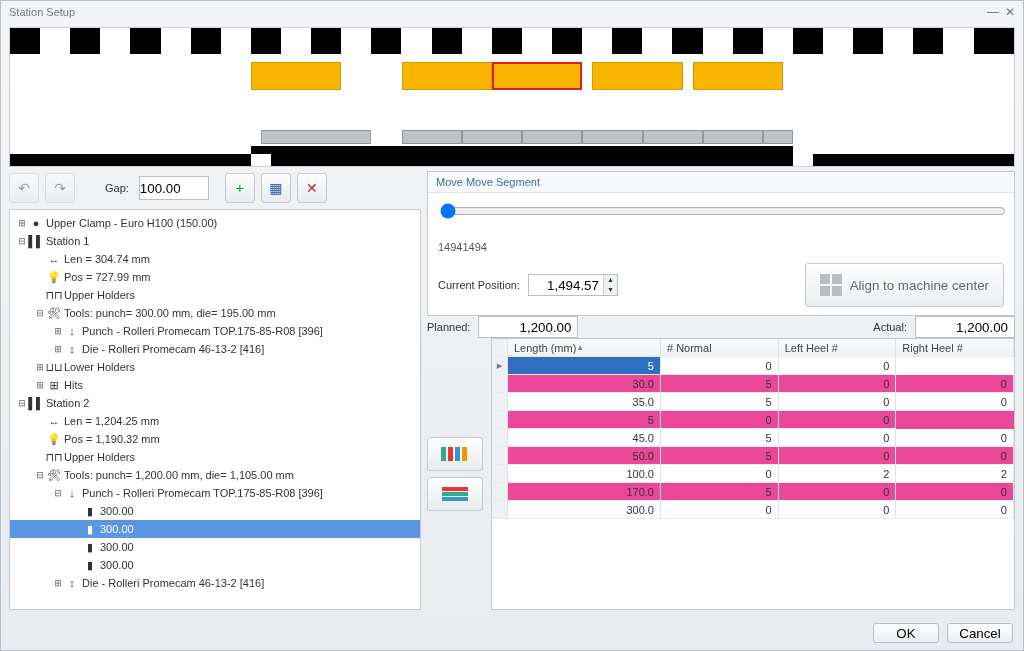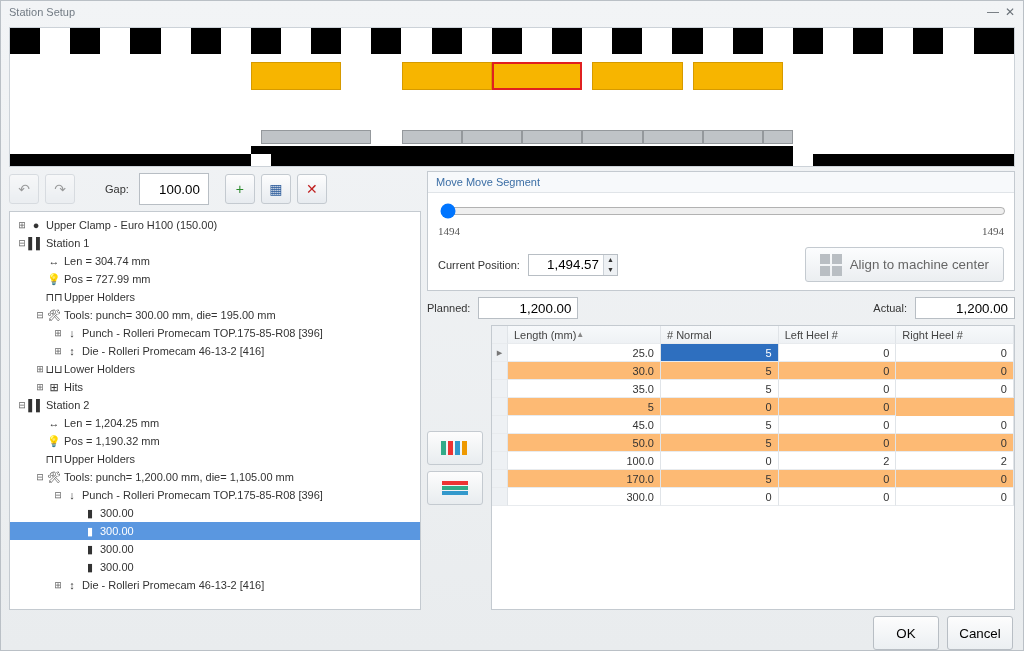--- a/index.html
+++ b/index.html
@@ -19,71 +19,71 @@
   .punch-sel { border:2px solid #e02020; }
   .die-row { position:absolute; bottom:22px; left:0; right:0; height:14px; }
   .die-seg { position:absolute; top:0; height:100%; background:#bfc3c7; border:1px solid #94989c; }
   .rail { position:absolute; bottom:12px; left:24%; right:22%; height:8px; background:#000; }
   .combB { position:absolute; bottom:0; left:0; right:0; height:12px; background:#000; display:flex; }
   .combB .gap { width:5%; height:100%; background:#fff; }
 
   
   .lower { flex:1; display:flex; gap:6px; min-height:0; }
   .left-col { width:412px; display:flex; flex-direction:column; gap:4px; min-height:0; }
-  .right-col { flex:1; display:flex; flex-direction:column; gap:6px; min-height:0; }
+  .right-col { flex:1; display:flex; flex-direction:column; min-height:0; }
   .toolbar { display:flex; align-items:center; gap:6px; padding:2px 0; }
   .btn { width:30px; height:30px; background:linear-gradient(#fdfdfd,#e7ebef); border:1px solid #c4cad0; border-radius:3px; display:flex; align-items:center; justify-content:center; font-size:14px; color:#555; cursor:pointer; }
   .btn:disabled, .btn[aria-disabled="true"] { opacity:.55; cursor:default; }
   .gap-label { margin-left:24px; margin-right:4px; }
-  .gap-input { width:70px; height:32px; border:1px solid #b8bec4; background:#fff; text-align:right; padding:0 8px; }
+  .gap-input { width:70px; height:24px; border:1px solid #b8bec4; background:#fff; text-align:left; padding:0 0; }
 
   .tree-panel { flex:1; border:1px solid #c4cad0; background:#fff; display:flex; flex-direction:column; min-height:0; }
   .tree-header { height:22px; line-height:22px; padding:0 6px; background:linear-gradient(#f4f6f8,#e4e8ec); border-bottom:1px solid #d0d5da; color:#444; }
   .tree-body { flex:1; overflow:auto; padding:4px 0; }
   .tnode { display:flex; align-items:center; height:18px; padding-right:6px; white-space:nowrap; cursor:default; }
   .tnode .exp { width:12px; text-align:center; color:#666; font-size:9px; cursor:pointer; }
   .tnode .exp.empty { visibility:hidden; }
   .tnode .ticon { width:16px; height:16px; margin-right:2px; display:flex; align-items:center; justify-content:center; font-size:11px; }
   .tnode.selected { background:#5a97e0; color:#fff; }
 
   .panel { border:1px solid #c4cad0; background:#fff; padding:8px 10px; }
   .panel-title { color:#3b6ea5; margin:-8px -10px 8px -10px; padding:4px 8px; border-bottom:1px solid #e0e4e8; background:#f7f9fb; font-size:11px; }
   .slider { width:100%; }
-  .range-row { display:flex; justify-content:space-between; color:#555; margin-top:4px;font-family:Liberation Serif, serif; }
+  .range-row { display:flex; justify-content:flex-start; color:#555; margin-top:20px; }
   .row { display:flex; align-items:center; gap:8px; margin-top:10px; }
   .num-in { width:90px; height:22px; border:1px solid #b8bec4; text-align:right; padding:0 18px 0 6px; background:#fff; }
   .spin-wrap { position:relative; }
   .spin-wrap .spins { position:absolute; right:1px; top:1px; bottom:1px; width:14px; display:flex; flex-direction:column; }
   .spin-wrap .spins span { flex:1; border-left:1px solid #ccd2d8; background:#eef1f4; font-size:7px; text-align:center; line-height:9px; cursor:pointer; }
-  .align-btn { margin-left:auto; height:35px; padding:0 14px; background:linear-gradient(#fcfdfe,#ebeef1); border:1px solid #c4cad0; border-radius:3px; display:flex; align-items:center; gap:8px; color:#666; cursor:pointer; }
+  .align-btn { margin-left:auto; height:44px; padding:0 14px; background:linear-gradient(#fcfdfe,#ebeef1); border:1px solid #c4cad0; border-radius:3px; display:flex; align-items:center; gap:8px; color:#666; cursor:pointer; }
   .align-btn .aicon { width:22px; height:22px; display:grid; grid-template-columns:1fr 1fr; grid-template-rows:1fr 1fr; gap:2px; }
   .align-btn .aicon div{ background:#b9bec3; }
 
   .plan-row { display:flex; align-items:center; gap:8px; }
   .plan-row .num-in { width:100px; }
   .plan-row .spacer { flex:1; }
 
   .segment-area { flex:1; display:flex; gap:8px; min-height:0; }
   .side-btns { width:56px; display:flex; flex-direction:column; gap:6px; justify-content:center; }
   .sbtn { height:34px; background:linear-gradient(#fdfdfd,#e8ecef); border:1px solid #c4cad0; border-radius:3px; display:flex; align-items:center; justify-content:center; cursor:pointer; }
   .sbtn svg { width:30px; height:18px; }
 
   .grid { flex:1; border:1px solid #c4cad0; background:#fff; display:flex; flex-direction:column; min-height:0; }
   .grid-row { display:grid; grid-template-columns:16px 1.3fr 1fr 1fr 1fr; height:18px; }
   .grid-row.head { background:linear-gradient(#f7f9fb,#eef1f4); }
   .gcell { border-right:1px solid #e0e4e8; border-bottom:1px solid #e8ebee; display:flex; align-items:center; padding:0 6px; justify-content:flex-end; }
   .gcell.hcell { justify-content:flex-start; color:#444; }
   .gcell.idx { background:#eef1f4; padding:0; justify-content:center; color:#777; }
-  .grid-row.alt { background:#fdba74; }
+  .grid-row.alt { background:#ec4899; }
   .grid-row .gcell.selcell { background:#2e6fbf; color:#fff; }
   .sort-wrap{ display:flex; align-items:center; width:100%; justify-content:flex-start;}
   .sort-arrow{ font-size:8px; color:#888;}
 
   .footer { height:34px; display:flex; align-items:center; justify-content:flex-end; gap:8px; padding:0 10px; }
-  .dlg-btn { width:66px; height:34px; background:linear-gradient(#fdfdfd,#ebeff2); border:1px solid #b8bec4; border-radius:3px; cursor:pointer; }
+  .dlg-btn { width:66px; height:20px; background:linear-gradient(#fdfdfd,#ebeff2); border:1px solid #b8bec4; border-radius:3px; cursor:pointer; }
 </style>
 </head>
 <body>
 
 <div class="window">
 
   <div class="titlebar">
     <span>Station Setup</span>
     <div class="ctrls">
       <span>—</span>
@@ -339,21 +339,20 @@
                     <span class="sort-arrow">▲</span>
                   </span>
                 </div>
               <div class="gcell hcell"># Normal</div>
               <div class="gcell hcell">Left Heel #</div>
               <div class="gcell hcell">Right Heel #</div>
             </div>
             <div id="grid-body">
                 <div class="grid-row">
                   <div class="gcell idx">▸</div>
-                  <div class="gcell">25.0</div>
                   <div class="gcell selcell">5</div>
                   <div class="gcell">0</div>
                   <div class="gcell">0</div>
                 </div>
                 <div class="grid-row alt">
                   <div class="gcell idx"></div>
                   <div class="gcell">30.0</div>
                   <div class="gcell">5</div>
                   <div class="gcell">0</div>
                   <div class="gcell">0</div>

